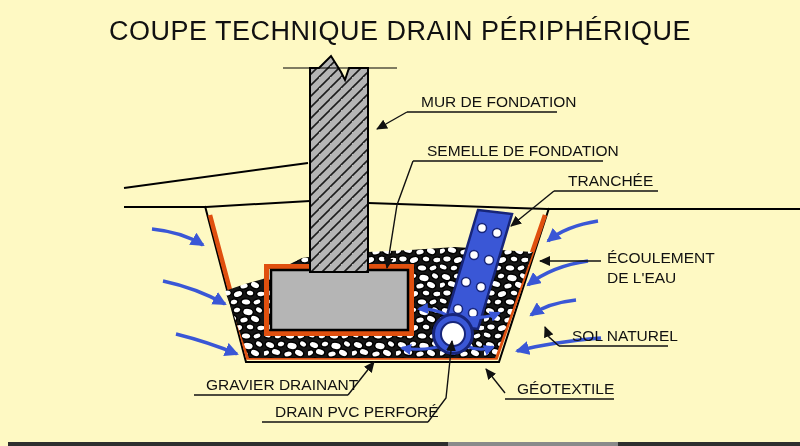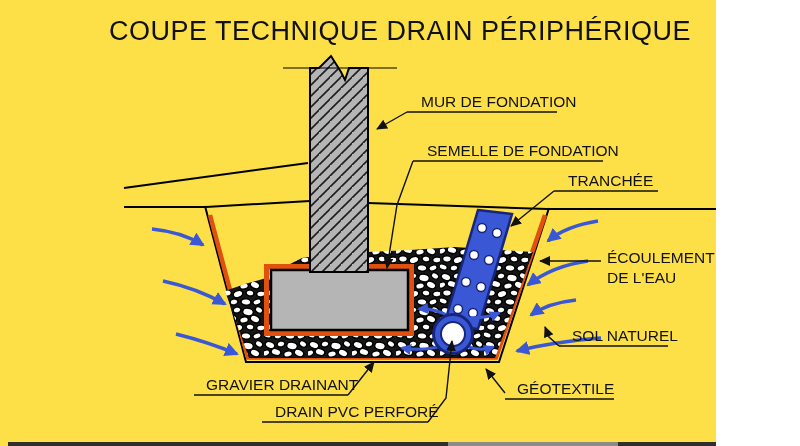--- a/index.html
+++ b/index.html
@@ -1,16 +1,16 @@
 <!DOCTYPE html>
 <html><head>
 <meta charset="utf-8">
 <style>
   html,body{margin:0;padding:0;background:#ffffff;}
-  .stage{width:716px;height:446px;position:relative;background:#fde047;overflow:hidden;}
+  .stage{width:800px;height:446px;position:relative;background:#fef9c3;overflow:hidden;}
   svg{display:block;}
   text{font-family:"Liberation Sans", sans-serif;fill:#111111;}
   .title-text{font-size:27px;letter-spacing:.5px;}
   .lbl{font-size:15.5px;}
   .leader{stroke:#111111;stroke-width:1.4;fill:none;}
   .under{stroke:#111111;stroke-width:1.5;}
   .terrain{stroke:#000000;stroke-width:2;fill:none;}
   .blue-arrow{stroke:#3a57d6;stroke-width:3.5;fill:none;}
   .blue-arrow-sm{stroke:#3a57d6;stroke-width:3;fill:none;}
 </style>

